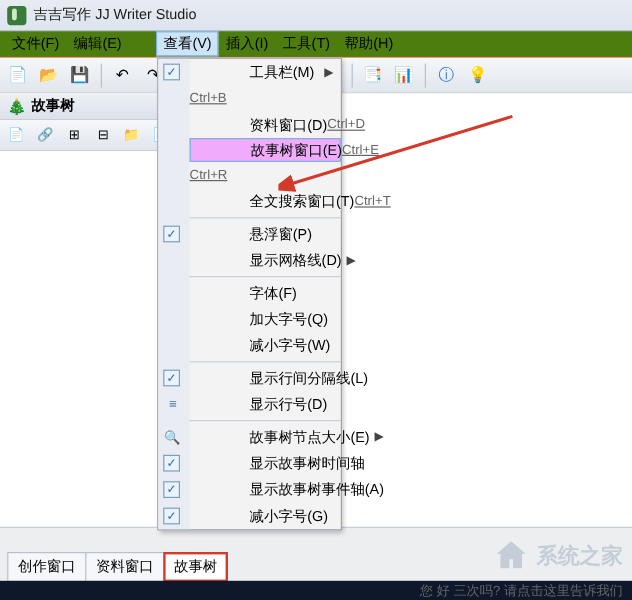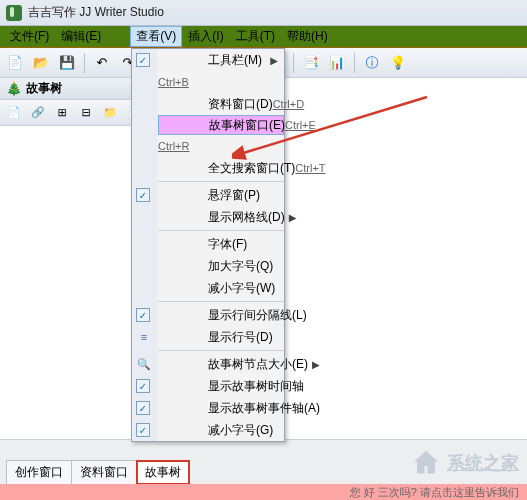--- a/index.html
+++ b/index.html
@@ -29,22 +29,22 @@
 .dd-ico { position: absolute; left: -22px; width: 16px; height: 14px; display: flex; align-items: center; justify-content: center; color: #3a6faa; font-size: 11px; }
 .dd-label { flex: 1; padding-left: 4px; white-space: nowrap; margin-left: 46px; }
 .dd-shortcut { color: #666; font-size: 11px; text-decoration: underline; }
 .dd-arrow { color: #444; font-size: 10px; margin-left: 4px; }
 .dd-row.highlight { background: #f0abfc; border: 1px solid #7bb1df; height: 20px; }
 .dd-sep { height: 1px; background: #c9cfd7; margin: 2px 0 2px 0; }
 .statusbar { position: absolute; left: 0; bottom: 39px; width: 100%; height: 22px; border-top: 1px solid #c9cfd7; background: #eceef0; }
 .bottom-tabs { position: absolute; left: 0; bottom: 16px; height: 24px; display: flex; align-items: center; padding: 0 6px; gap: 0; font-size: 12px; }
 .btab { padding: 3px 8px; border: 1px solid #b8c0cc; background: #f5f7fa; margin-right: -1px; }
 .btab.active { background: #fff; border: 2px solid #d43a2a; padding: 2px 7px; }
-.footer { position: absolute; left: 0; bottom: 0; width: 100%; height: 16px; background: #fca5a5; font-size: 11px; color: #666; display: flex; align-items: center; justify-content: flex-end; padding: 0 8px; }
-.watermark { position: absolute; right: 8px; bottom: 22px; display: flex; align-items: center; gap: 6px; color: #bfc9d4; font-size: 18px; font-weight: bold; opacity: .85; text-decoration: underline; }
+.footer { position: absolute; left: 0; bottom: 0; width: 100%; height: 16px; background: #0f172a; font-size: 11px; color: #666; display: flex; align-items: center; justify-content: flex-end; padding: 0 8px; }
+.watermark { position: absolute; right: 8px; bottom: 22px; display: flex; align-items: center; gap: 6px; color: #bfc9d4; font-size: 18px; font-weight: bold; opacity: .85; }
 .wm-icon { width: 30px; height: 30px; background: #bfc9d4; clip-path: polygon(50% 10%, 90% 45%, 80% 45%, 80% 85%, 55% 85%, 55% 60%, 45% 60%, 45% 85%, 20% 85%, 20% 45%, 10% 45%); }
 .red-arrow { position: absolute; left: 232px; top: 92px; width: 200px; height: 90px; pointer-events: none; z-index: 20; }
 </style>
 </head>
 <body>
 
 <div class="titlebar">
   <div class="app-icon"></div>
   <span>吉吉写作 JJ Writer Studio</span>
 </div>

